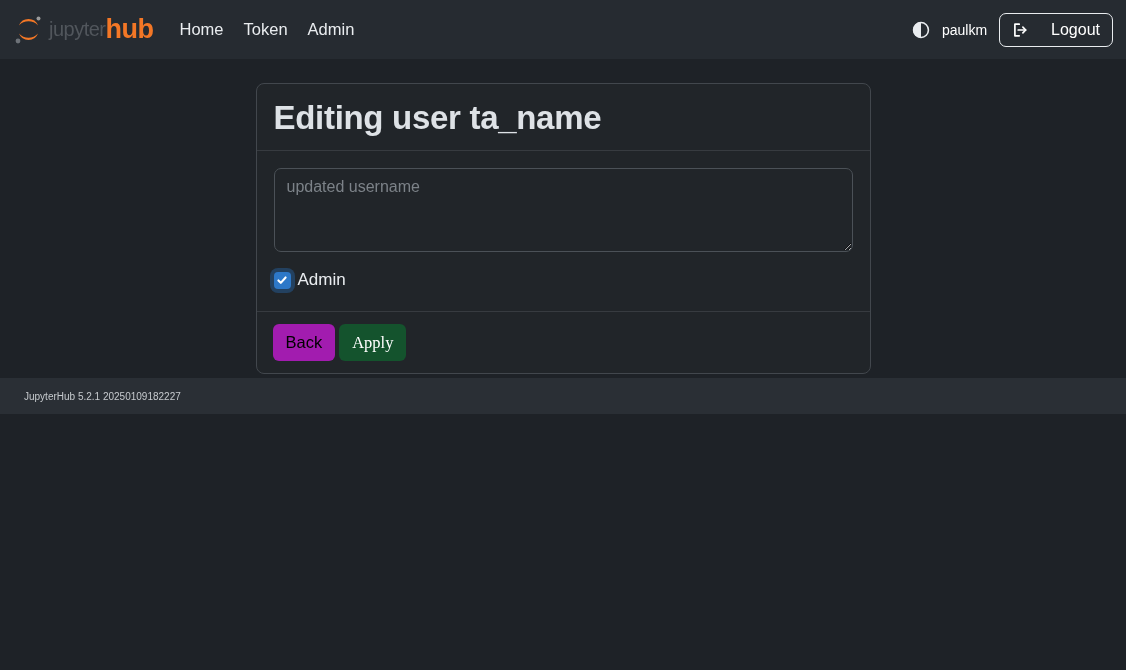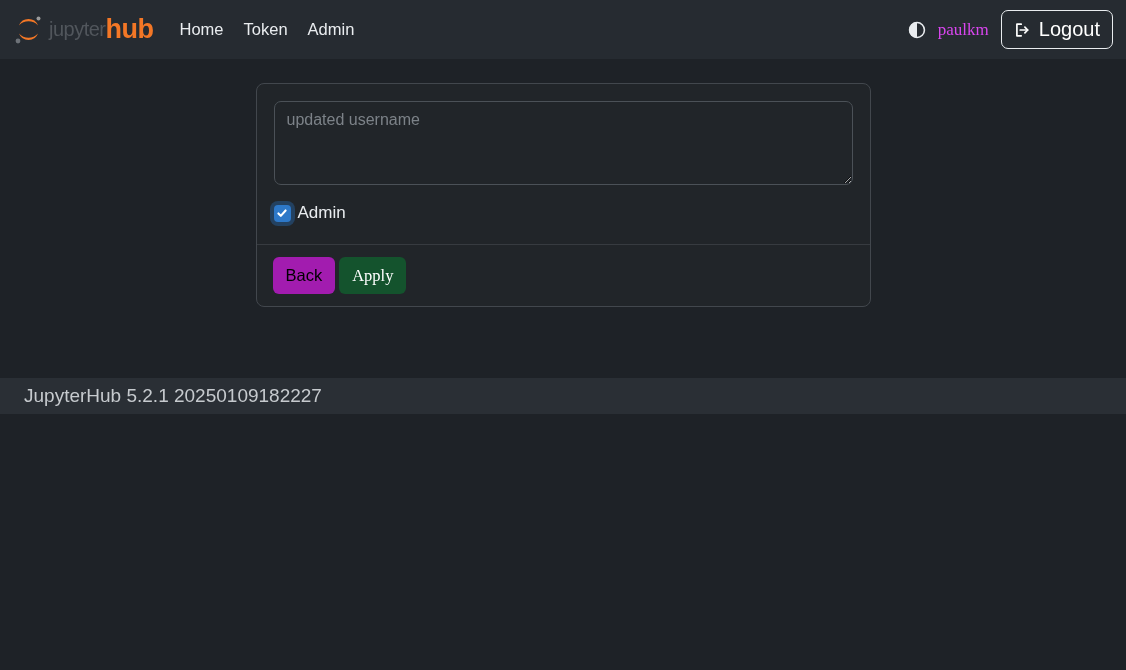--- a/index.html
+++ b/index.html
@@ -48,30 +48,30 @@
     padding: 8px 10px;
     cursor: pointer;
   }
   .nav-right {
     margin-left: auto;
     display: flex;
     align-items: center;
     gap: 12px;
   }
   .theme-toggle { display: flex; align-items: center; cursor: pointer; }
-  .nav-username { color: #d946ef; font-size: 17px; font-family: Liberation Serif, serif; }
+  .nav-username { color: #ffffff; font-size: 14px; }
   .logout-btn {
     display: flex;
     align-items: center;
-    gap: 9px;
+    gap: 23px;
     background: transparent;
     border: 1px solid #e9ecef;
     border-radius: 7px;
     color: #fff;
-    font-size: 20px;
+    font-size: 16px;
     font-family: inherit;
     padding: 7px 12px;
     cursor: pointer;
   }
 
   
   .main { flex: 0 0 auto; height: 319px; }
   .card {
     width: 615px;
     margin: 24px auto 0;
@@ -150,21 +150,21 @@
 
   
   .footer {
     flex: 0 0 auto;
     height: 36px;
     background: #2a2f35;
     display: flex;
     align-items: center;
     padding-left: 24px;
   }
-  .footer-text { font-size: 19px; color: #c6cace; }
+  .footer-text { font-size: 10px; color: #c6cace; }
   .below { flex: 1 1 auto; background: #1e2227; }
 </style>
 </head>
 <body>
 
 <div class="app">
 
   <nav class="navbar">
     <a class="brand">
       <svg width="31" height="35" viewBox="0 0 31 35">
@@ -195,20 +195,23 @@
           <path d="M6.2 8 H13.6"></path>
           <path d="M10.9 5.2 L13.7 8 L10.9 10.8"></path>
         </svg>
         <span>Logout</span>
       </button>
     </div>
   </nav>
 
   <main class="main">
     <div class="card">
+      <div class="card-header">
+        <h1 class="card-title">Editing user ta_name</h1>
+      </div>
       <div class="card-body">
         <textarea class="username-textarea" placeholder="updated username" style=""></textarea>
         <div class="admin-row">
           <span class="checkbox" role="checkbox" aria-checked="true">
             <svg width="12" height="12" viewBox="0 0 16 16" fill="none" stroke="#ffffff" stroke-width="2.8" stroke-linecap="round" stroke-linejoin="round">
               <path d="M3.2 8.6 L6.4 11.8 L12.8 4.6"></path>
             </svg>
           </span>
           <label class="admin-label">Admin</label>
         </div>

